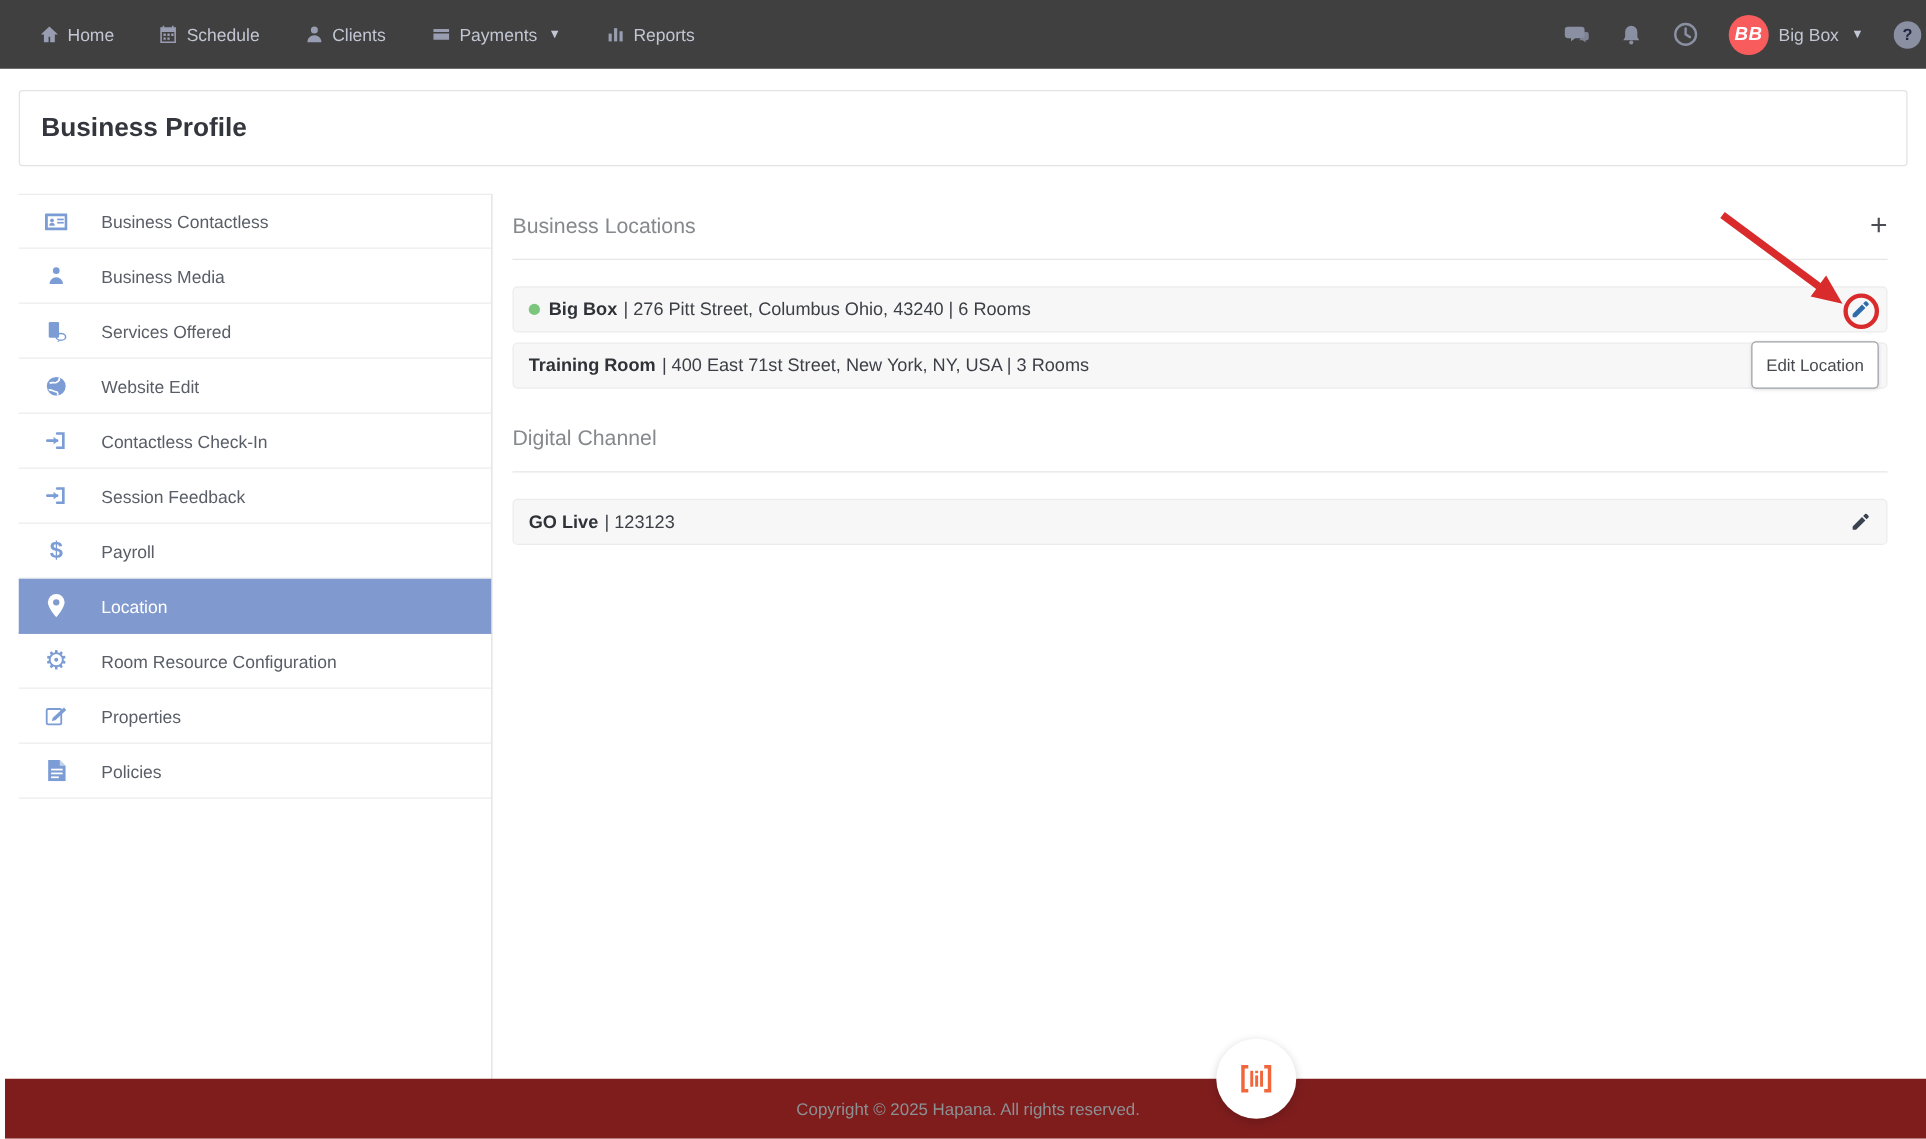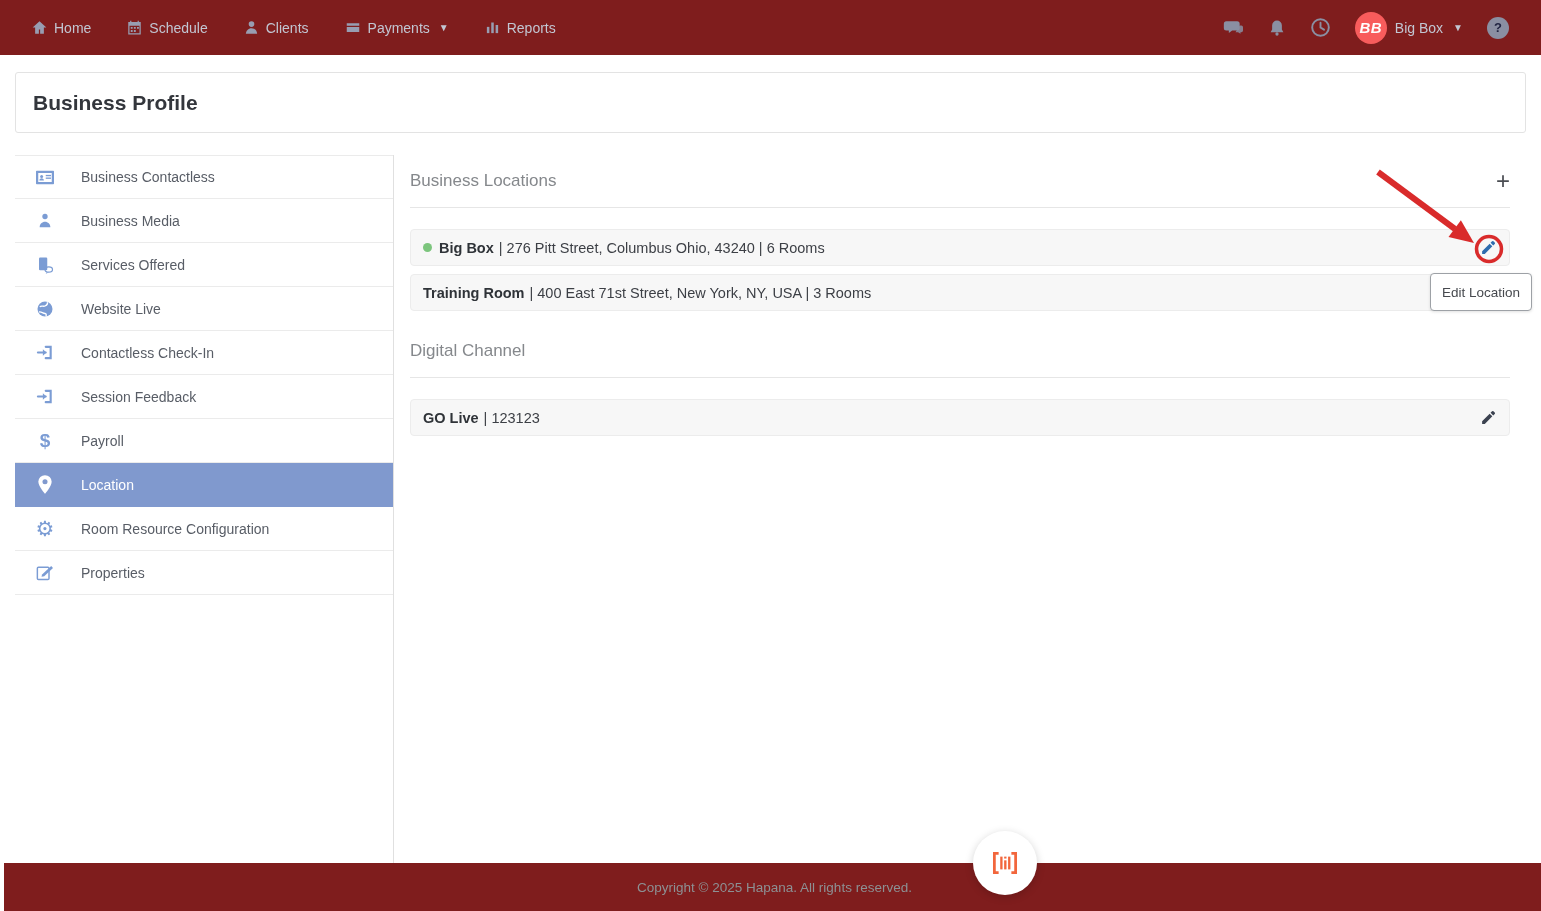--- a/index.html
+++ b/index.html
@@ -4,22 +4,22 @@
 <style>
   * { margin:0; padding:0; box-sizing:border-box; }
   html,body { width:1541px; height:911px; }
   body {
     font-family:"Liberation Sans","DejaVu Sans",sans-serif;
     background:#ffffff; position:relative; overflow:hidden; color:#3c3f45;
   }
 
   
   .navbar {
-    height:55px; background:#7f1d1d; display:flex; align-items:center;
-    padding:0 32px 0 32px; justify-content:space-between;
+    height:55px; background:#404040; display:flex; align-items:center;
+    padding:0 4px 0 32px; justify-content:space-between;
   }
   .nav-left { display:flex; align-items:center; gap:36px; }
   .nav-item {
     display:flex; align-items:center; gap:7px; color:#c2c6d2;
     font-size:14px; cursor:pointer;
   }
   .nav-item .nico { color:#989db1; display:flex; align-items:center; }
   .nav-item svg { display:block; }
   .caret { font-size:10px; color:#c2c6d2; margin-left:2px; }
 
@@ -78,21 +78,21 @@
     font-size:14.5px; color:#3c3f45;
   }
   .loc-name { font-weight:bold; color:#2f3338; margin-right:5px; }
   .status-dot { width:9px; height:9px; border-radius:50%; background:#7cc57d; margin-right:7px; flex:none; }
   .row-edit { margin-left:auto; color:#3b4250; display:flex; align-items:center; cursor:pointer; }
   .row-edit.blue { color:#2e6cae; }
   .dc-gap { margin-top:14px; }
 
   
   .tooltip {
-    position:absolute; left:1430px; top:273px; width:102px; height:38px;
+    position:absolute; left:1401px; top:273px; width:102px; height:38px;
     background:#fff; border:1px solid #9da1a6; border-radius:4px;
     display:flex; align-items:center; justify-content:center;
     font-size:13.5px; color:#46494e; z-index:20;
     box-shadow:0 1px 3px rgba(0,0,0,.12);
   }
 
   
   .annotation { position:absolute; left:1365px; top:163px; width:150px; height:105px; z-index:30; pointer-events:none; }
 
   
@@ -225,21 +225,21 @@
       </span>
       <span>Services Offered</span>
     </div>
     <div class="side-item">
       <span class="icon">
         <svg width="18" height="18" viewBox="0 0 24 24">
             <circle cx="12" cy="12" r="10" fill="currentColor"></circle>
             <path d="M5 9c2-2 5 0 7-1s4-3 3-5M4 16c3-1 5 2 8 2 2 0 2 3 1 4" fill="none" stroke="#fff" stroke-width="1.8"></path>
           </svg>
       </span>
-      <span>Website Live</span>
+      <span>Website Edit</span>
     </div>
     <div class="side-item">
       <span class="icon">
         <svg width="18" height="17" viewBox="0 0 24 24" fill="none" stroke="currentColor" stroke-width="3" stroke-linecap="round">
             <path d="M13 4h7v16h-7"></path>
             <path d="M2 12h11"></path>
             <path d="M9 7.5 14 12l-5 4.5" fill="currentColor" stroke="none"></path>
           </svg>
       </span>
       <span>Contactless Check-In</span>
@@ -272,20 +272,34 @@
       <span>Room Resource Configuration</span>
     </div>
     <div class="side-item">
       <span class="icon">
         <svg width="18" height="16" viewBox="0 0 24 22" fill="none" stroke="currentColor" stroke-width="2">
             <rect x="1.5" y="3" width="16" height="17" rx="1.5"></rect>
             <path d="M8 13 20.5 1.5l2.5 2.5L11 15.5l-3.8.8z" fill="currentColor" stroke="none"></path>
           </svg>
       </span>
       <span>Properties</span>
+    </div>
+    <div class="side-item">
+      <span class="icon">
+        <svg width="15" height="17" viewBox="0 0 18 22" fill="currentColor">
+            <path d="M0 0h12l6 6v16H0z"></path>
+            <path d="M12 0v6h6z" fill="#fff" opacity="0.55"></path>
+            <g fill="#fff">
+              <rect x="3" y="9" width="12" height="1.8"></rect>
+              <rect x="3" y="13" width="12" height="1.8"></rect>
+              <rect x="3" y="17" width="8" height="1.8"></rect>
+            </g>
+          </svg>
+      </span>
+      <span>Policies</span>
     </div>
   </div>
 
   <div class="main">
     <div class="section-head">
       <span class="section-title">Business Locations</span>
       <span class="add-btn">+</span>
     </div>
     <div class="rows">
       <div class="loc-row">

